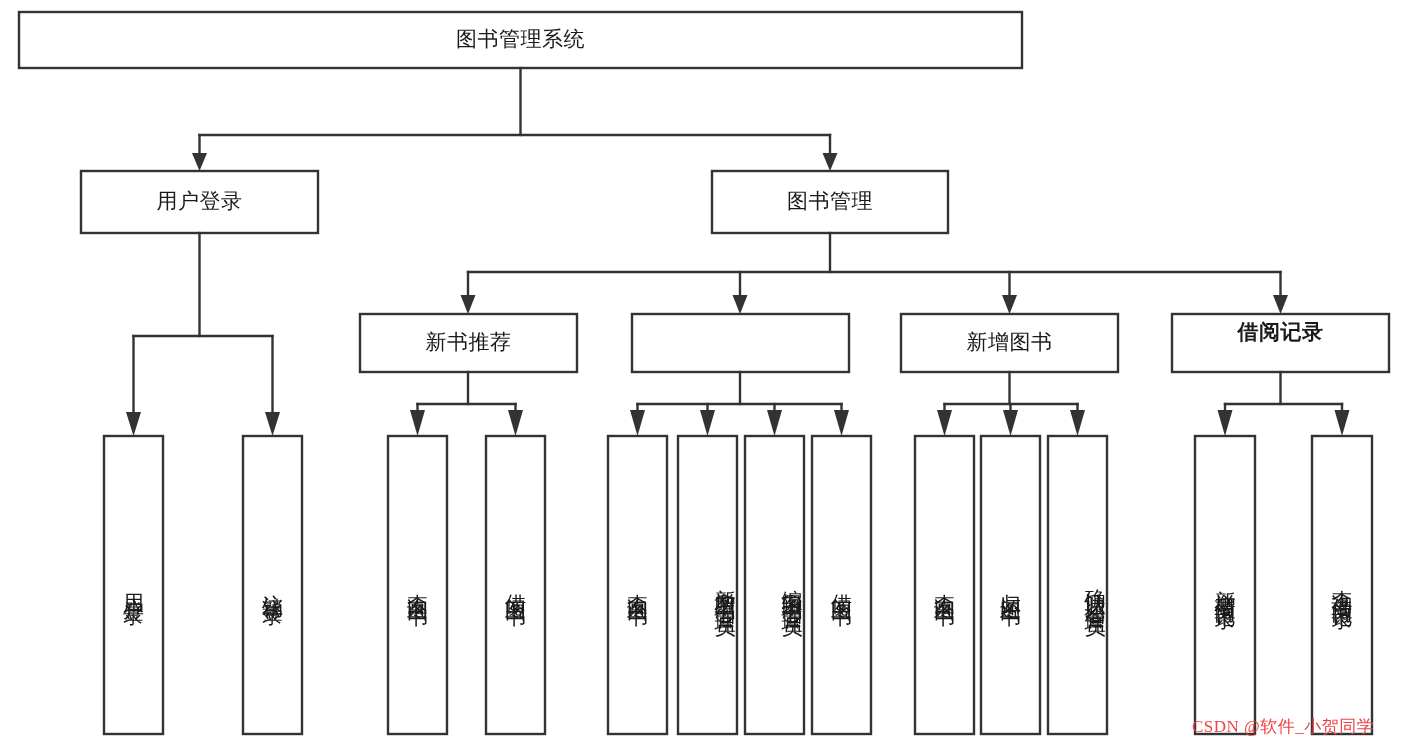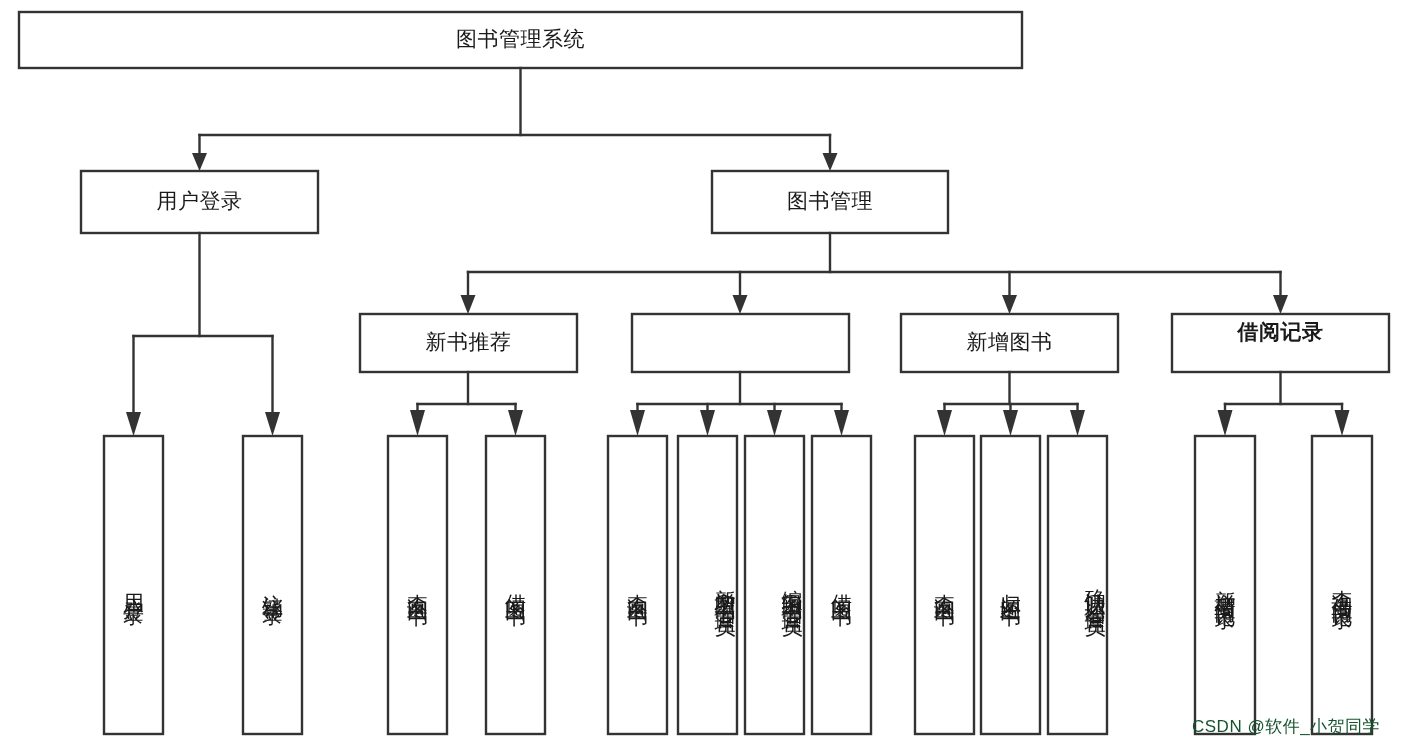--- a/index.html
+++ b/index.html
@@ -60,23 +60,23 @@
   .node-label.vertical {
     writing-mode: vertical-rl;
     text-orientation: upright;
     font-size: 21px;
     letter-spacing: 4px;
     line-height: 1.15;
     text-align: center;
   }
   .watermark {
     position: absolute;
-    color: #14532d;
+    color: #ef4444;
     font-size: 17px;
-    font-family: Liberation Sans, sans-serif;
+    font-family: Liberation Serif, serif;
     white-space: nowrap;
     letter-spacing: 0.5px;
   }
 </style>
 </head>
 <body>
 
 <div id="diagram-root">
 
   <svg class="diagram-canvas" viewBox="0 0 1405 747">

